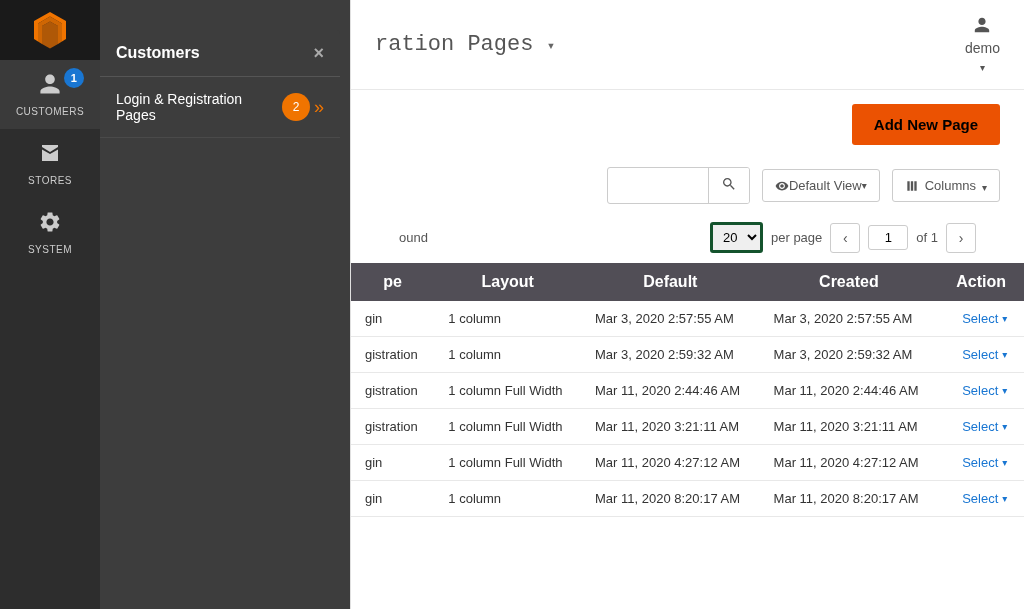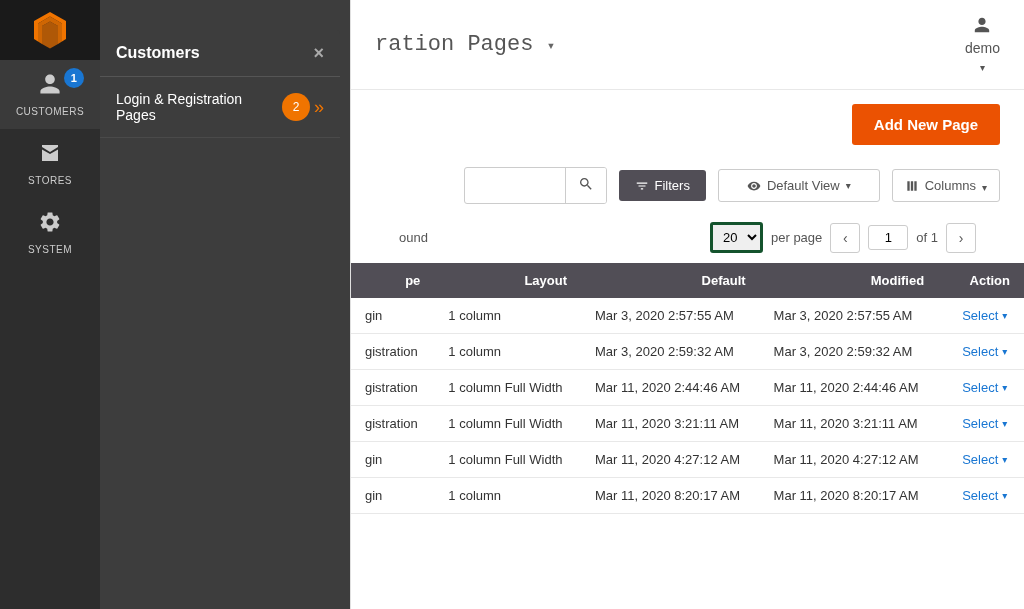--- a/index.html
+++ b/index.html
@@ -187,21 +187,21 @@
 
     .toolbar {
       padding: 14px 24px;
       display: flex;
       align-items: center;
       justify-content: flex-end;
     }
 
     .add-new-btn {
       background: #eb5202;
-      color: #ffffff;
+      color: #000000;
       border: none;
       padding: 12px 22px;
       font-size: 15px;
       font-weight: 600;
       border-radius: 3px;
       cursor: pointer;
     }
 
     .search-bar {
       padding: 8px 24px;
@@ -246,25 +246,24 @@
       border: none;
       padding: 8px 16px;
       font-size: 13px;
       border-radius: 3px;
       cursor: pointer;
     }
 
     .view-btn {
       display: flex;
       align-items: center;
-      gap: 6px;
       background: #fff;
       color: #555;
       border: 1px solid #ccc;
-      padding: 8px 28px;
+      padding: 8px 12px;
       font-size: 13px;
       border-radius: 3px;
       cursor: pointer;
     }
 
     .columns-btn {
       display: flex;
       align-items: flex-end;
       gap: 6px;
       background: #fff;
@@ -324,23 +323,23 @@
       font-size: 13px;
     }
 
     .data-table thead tr {
       background: #514e56;
       color: #fff;
     }
 
     .data-table thead th {
       padding: 10px 14px;
-      text-align: right;
+      text-align: center;
       font-weight: 600;
-      font-size: 13px;
+      font-size: 16px;
       white-space: nowrap;
       margin-left: 28px;
     }
 
     .data-table tbody tr {
       border-bottom: 1px solid #e8e8e8;
       background: #fff;
     }
 
     .data-table tbody td {
@@ -459,26 +458,20 @@
 
     <div class="search-bar">
       <div class="search-input-wrap">
         <input type="text" class="search-input" style="">
         <button class="search-btn">
           <svg width="16" height="16" viewBox="0 0 24 24" fill="#555">
               <path d="M15.5 14h-.79l-.28-.27C15.41 12.59 16 11.11 16 9.5 16 5.91 13.09 3 9.5 3S3 5.91 3 9.5 5.91 16 9.5 16c1.61 0 3.09-.59 4.23-1.57l.27.28v.79l5 4.99L20.49 19l-4.99-5zm-6 0C7.01 14 5 11.99 5 9.5S7.01 5 9.5 5 14 7.01 14 9.5 11.99 14 9.5 14z"></path>
             </svg>
         </button>
       </div>
-      <button class="filter-btn">
-        <svg width="14" height="14" viewBox="0 0 24 24" fill="#fff">
-            <path d="M10 18h4v-2h-4v2zM3 6v2h18V6H3zm3 7h12v-2H6v2z"></path>
-          </svg>
-        <span>Filters</span>
-      </button>
       <button class="view-btn">
         <svg width="14" height="14" viewBox="0 0 24 24" fill="#555">
             <path d="M12 4.5C7 4.5 2.73 7.61 1 12c1.73 4.39 6 7.5 11 7.5s9.27-3.11 11-7.5c-1.73-4.39-6-7.5-11-7.5zM12 17c-2.76 0-5-2.24-5-5s2.24-5 5-5 5 2.24 5 5-2.24 5-5 5zm0-8c-1.66 0-3 1.34-3 3s1.34 3 3 3 3-1.34 3-3-1.34-3-3-3z"></path>
           </svg>
         <span>Default View</span>
         <span style="font-size:10px;">▾</span>
       </button>
       <button class="columns-btn">
         <svg width="14" height="14" viewBox="0 0 24 24" fill="#555">
             <path d="M10 20h4V4h-4v16zm-6 0h4V4H4v16zm12 0h4V4h-4v16z"></path>
@@ -504,21 +497,21 @@
       </div>
     </div>
 
     <div style="overflow-x:auto;">
       <table class="data-table">
         <thead>
           <tr>
             <th>pe</th>
             <th>Layout</th>
             <th>Default</th>
-            <th>Modified</th>
+            <th>Created</th>
             <th>Action</th>
           </tr>
         </thead>
         <tbody id="table-body">
         <tr>
       <td>gin</td>
       <td>1 column</td>
       <td>Mar 3, 2020 2:57:55 AM</td>
       <td>Mar 3, 2020 2:57:55 AM</td>
       <td>

